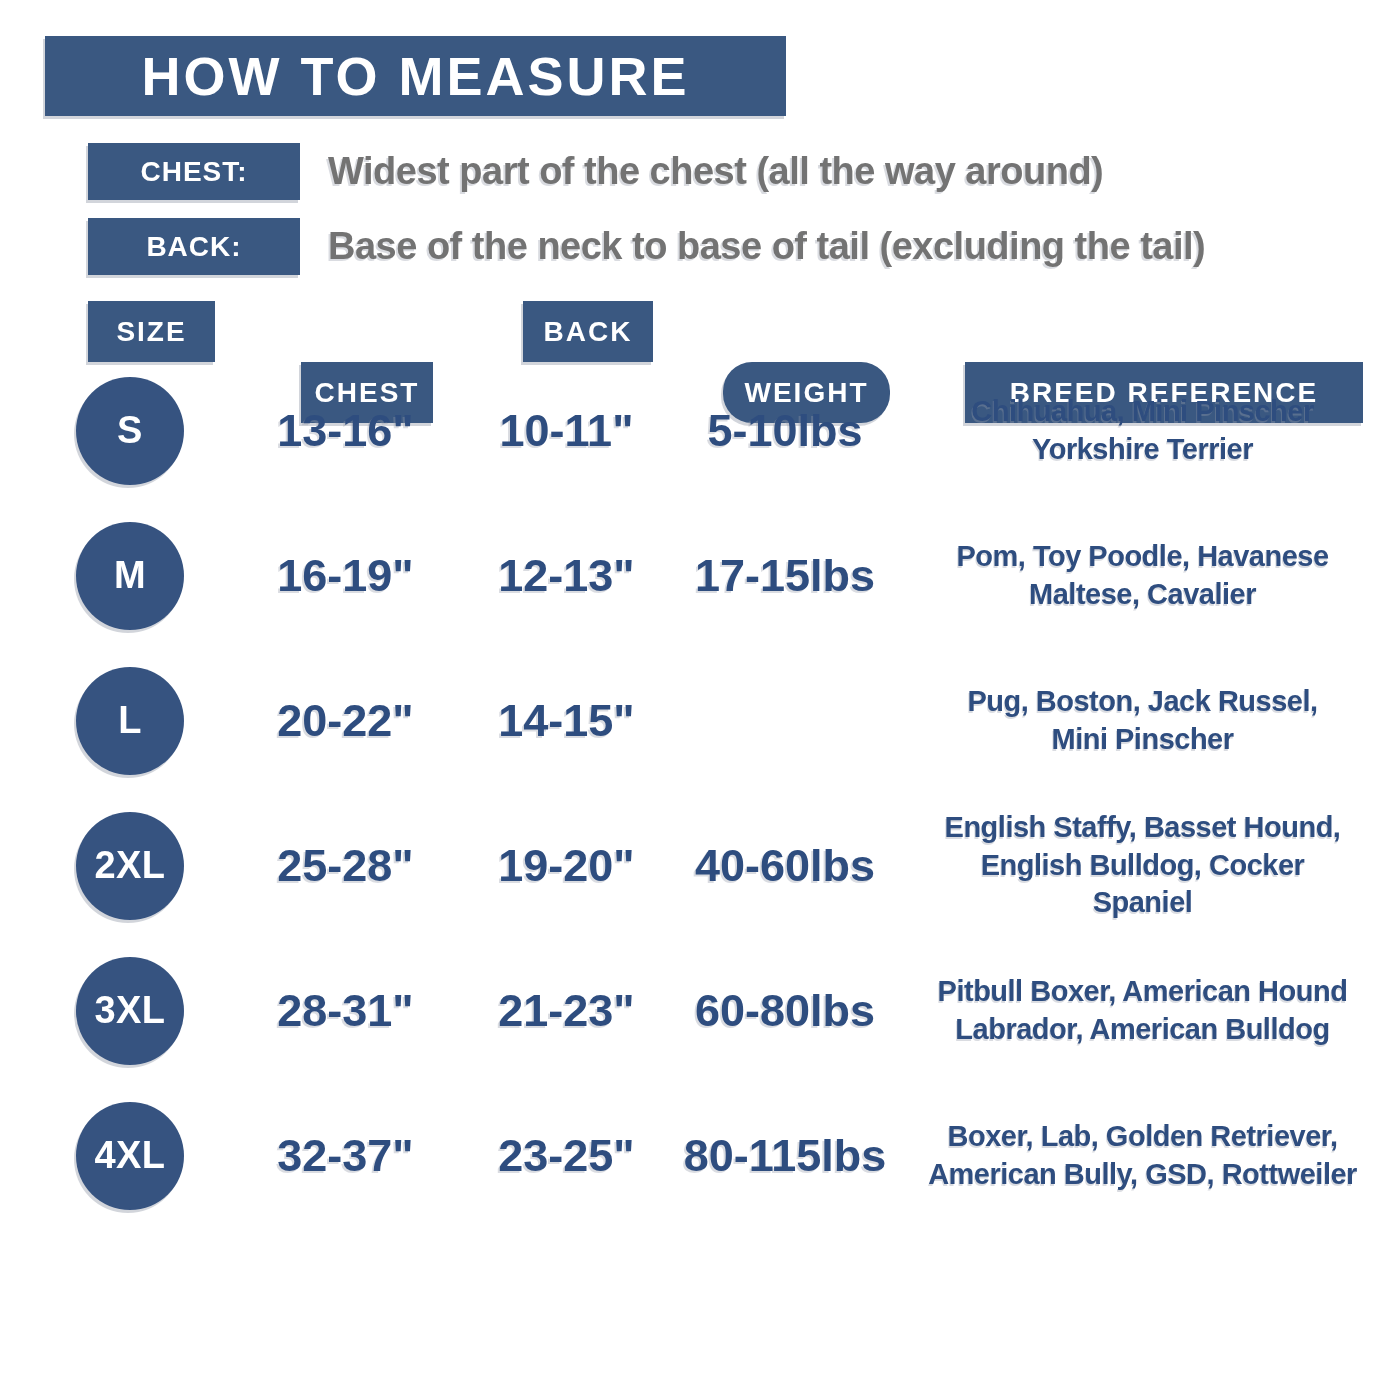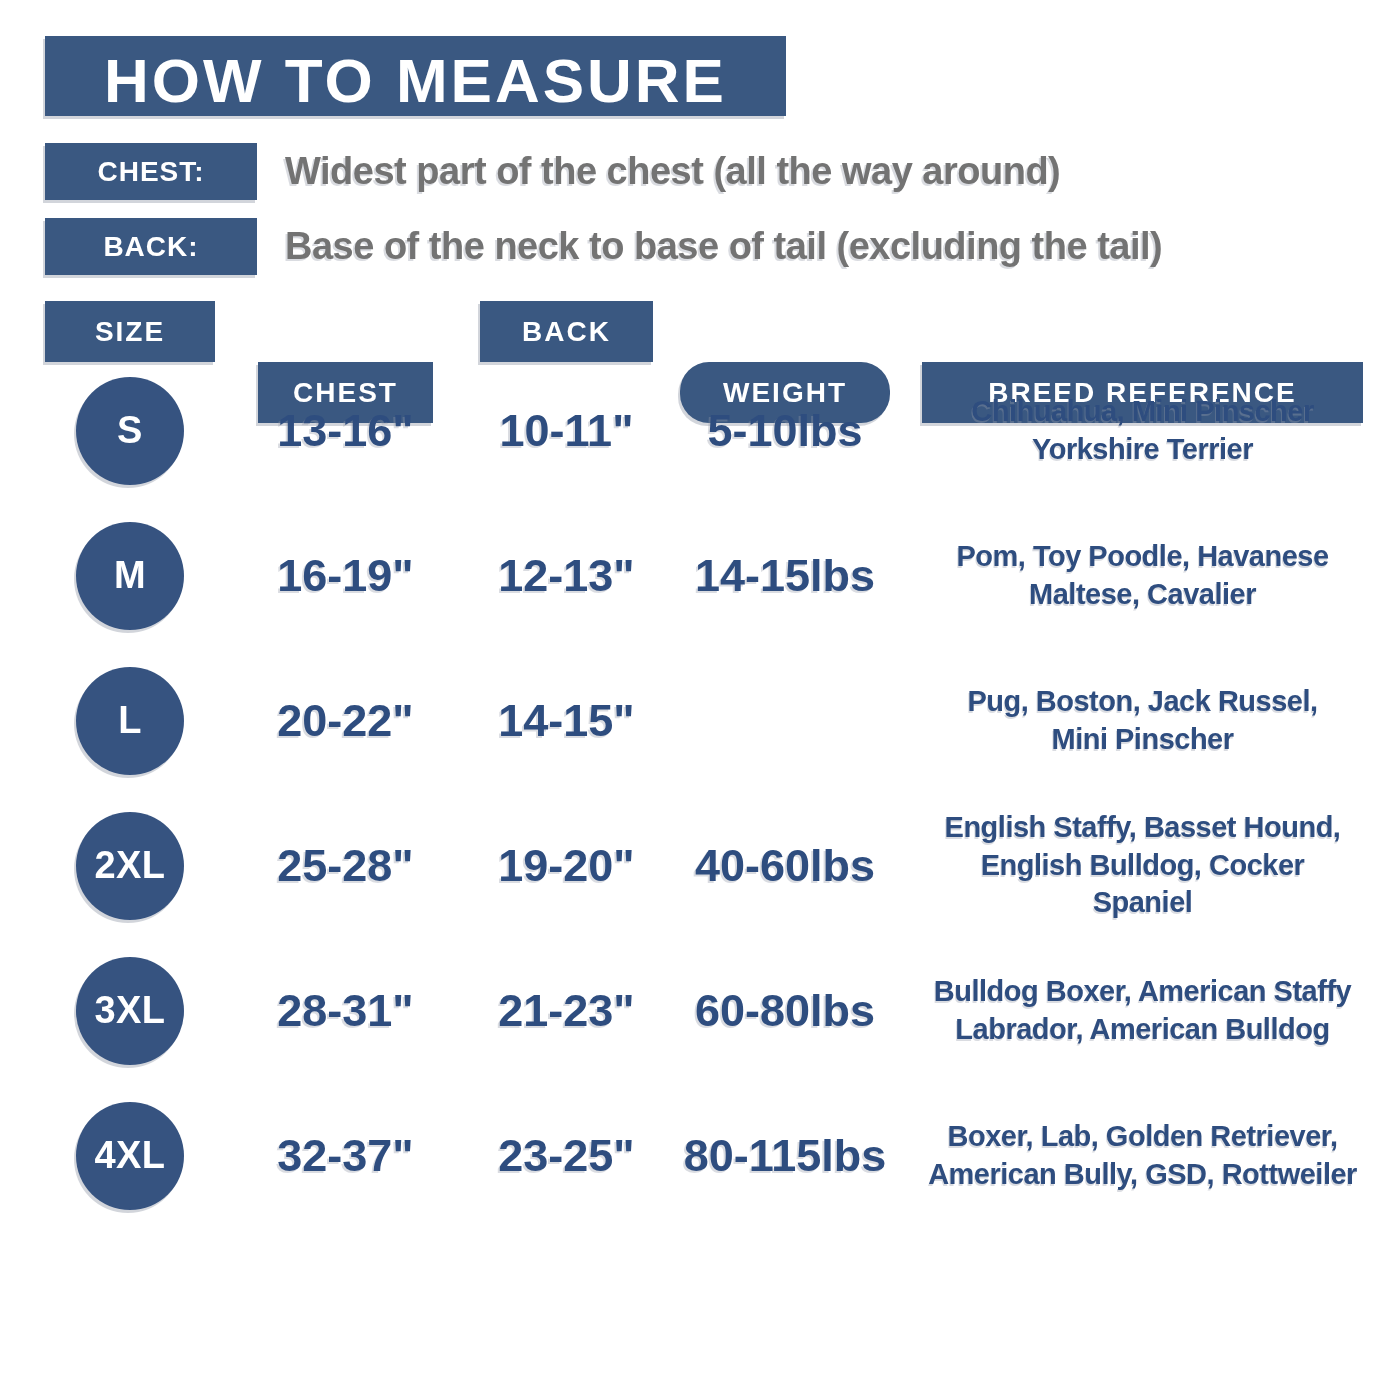--- a/index.html
+++ b/index.html
@@ -3,25 +3,25 @@
 <meta charset="utf-8">
 <style>
   html,body{margin:0;padding:0;}
   body{
     width:1400px;height:1400px;
     background:#ffffff;
     font-family:"Liberation Sans",sans-serif;
     font-weight:bold;
     overflow:hidden;
   }
-  .blue-box{background:#3a5881;color:#ffffff;box-shadow:-2px 3px 0 rgba(105,115,135,0.30);}
+  .blue-box{background:#3a5881;color:#ffffff;box-shadow:-2px 3px 0 rgba(105,115,135,0.30);margin-left:43px;}
   .title-bar{
     width:741px;height:80px;margin:36px 0 0 45px;
-    display:flex;align-items:flex-end;justify-content:center;
-    font-size:62px;letter-spacing:3px;
+    display:flex;align-items:center;justify-content:center;
+    font-size:54px;letter-spacing:3px;
   }
   .measure-row{display:flex;align-items:center;margin-left:45px;}
   .measure-row.first{margin-top:27px;}
   .measure-row.second{margin-top:18px;}
   .label-box{
     width:212px;height:57px;flex:0 0 auto;
     display:flex;align-items:center;justify-content:center;
     font-size:28px;letter-spacing:1px;
   }
   .desc{
@@ -106,21 +106,21 @@
       <div class="val c3">10-11"</div>
       <div class="val c4">5-10lbs</div>
       <div class="breed c5">Chihuahua, Mini Pinscher
 Yorkshire Terrier</div>
     </div>
 
     <div class="grid t-row">
       <div class="badge c1">M</div>
       <div class="val c2">16-19"</div>
       <div class="val c3">12-13"</div>
-      <div class="val c4">14-15lbs</div>
+      <div class="val c4">17-15lbs</div>
       <div class="breed c5">Pom, Toy Poodle, Havanese
 Maltese, Cavalier</div>
     </div>
 
     <div class="grid t-row">
       <div class="badge c1">L</div>
       <div class="val c2">20-22"</div>
       <div class="val c3">14-15"</div>
       <div class="breed c5">Pug, Boston, Jack Russel,
 Mini Pinscher</div>
@@ -135,21 +135,21 @@
       <div class="breed c5">English Staffy, Basset Hound,
 English Bulldog, Cocker
 Spaniel</div>
     </div>
 
     <div class="grid t-row">
       <div class="badge c1">3XL</div>
       <div class="val c2">28-31"</div>
       <div class="val c3">21-23"</div>
       <div class="val c4">60-80lbs</div>
-      <div class="breed c5">Bulldog Boxer, American Staffy
+      <div class="breed c5">Pitbull Boxer, American Hound
 Labrador, American Bulldog</div>
     </div>
 
     <div class="grid t-row">
       <div class="badge c1">4XL</div>
       <div class="val c2">32-37"</div>
       <div class="val c3">23-25"</div>
       <div class="val c4">80-115lbs</div>
       <div class="breed c5">Boxer, Lab, Golden Retriever,
 American Bully, GSD, Rottweiler</div>

